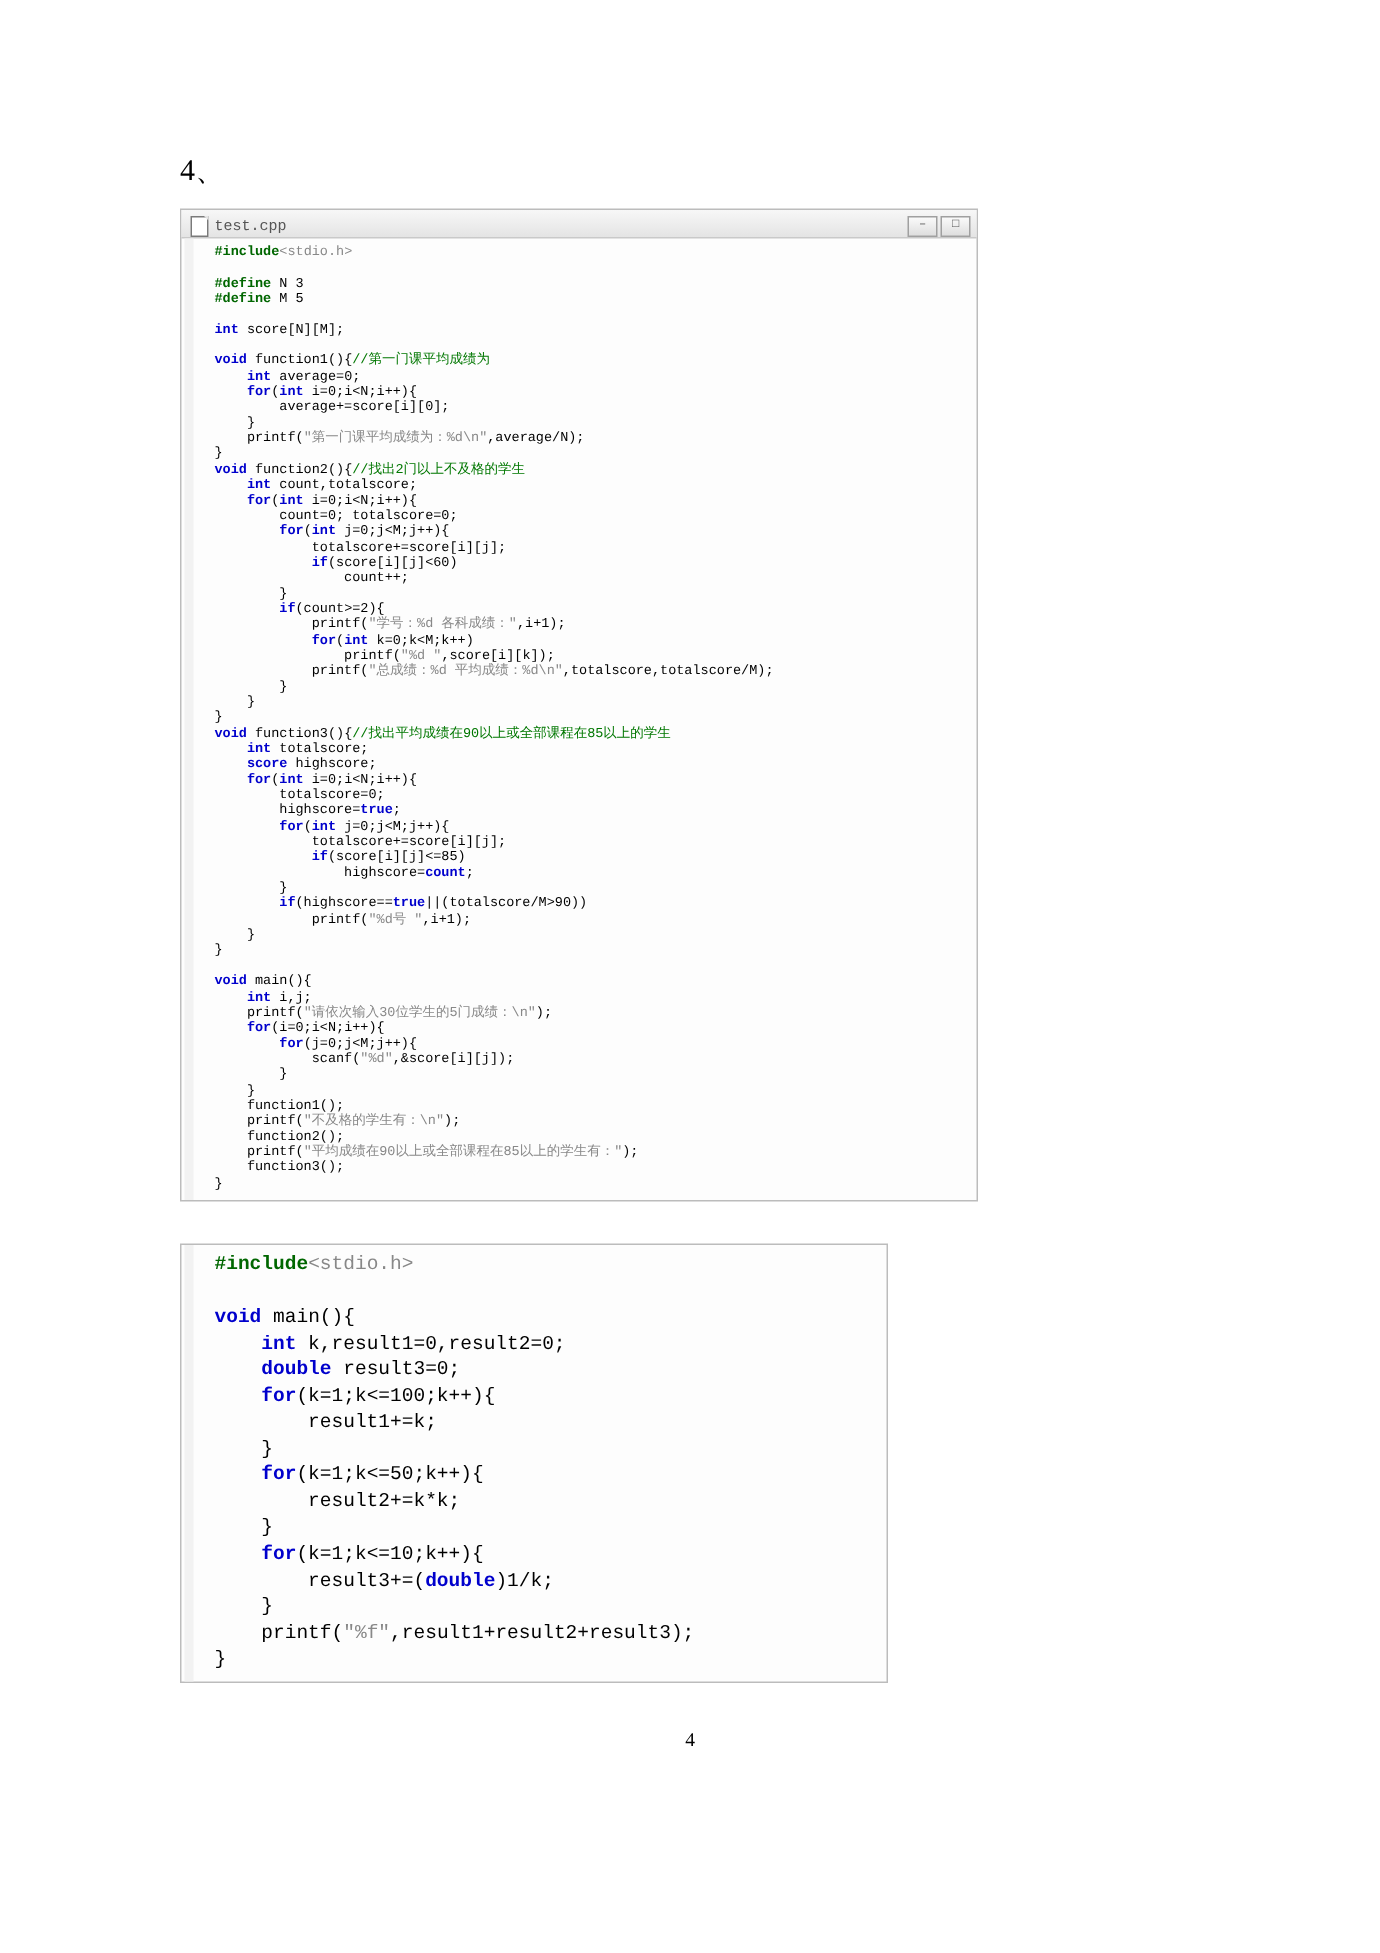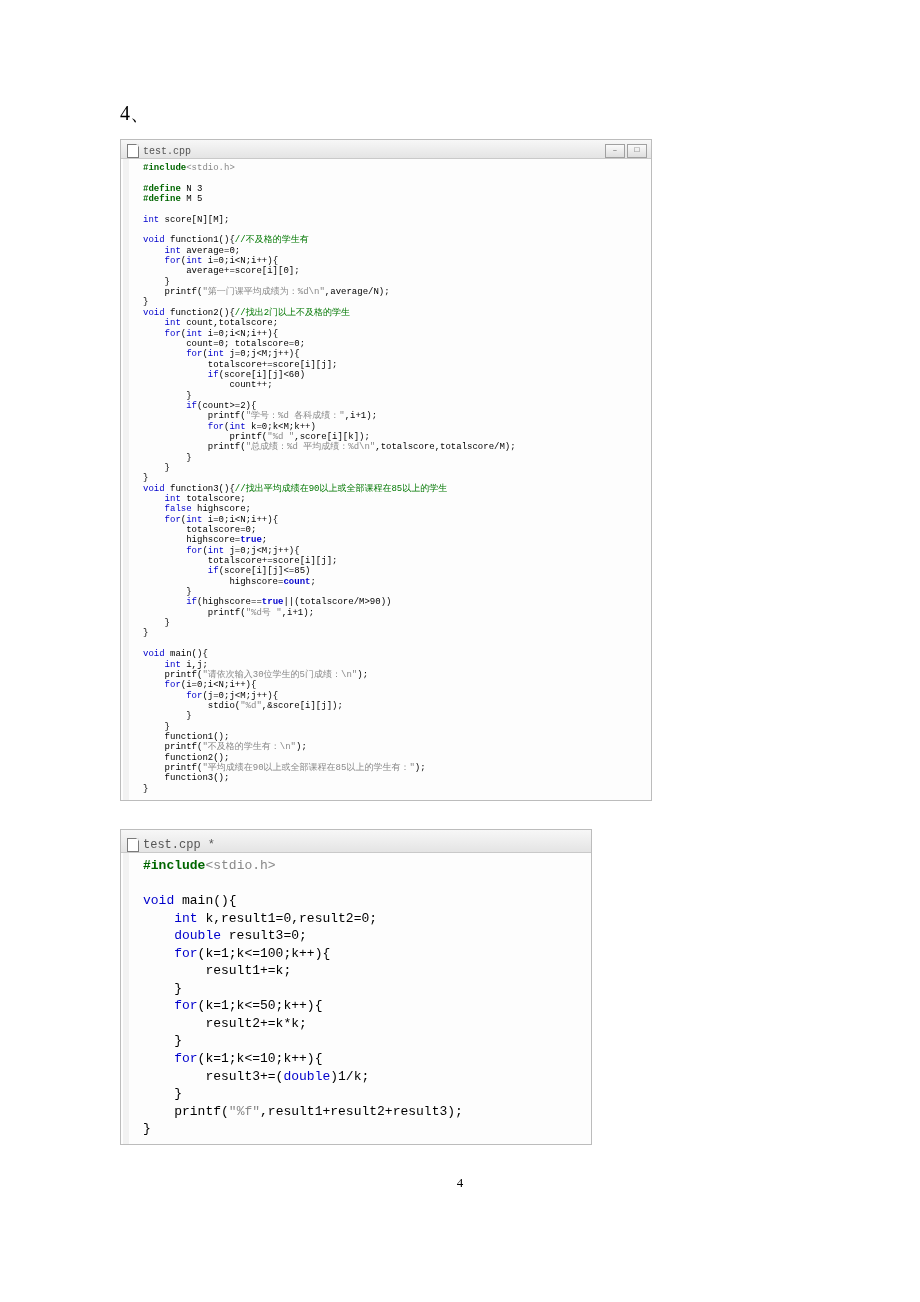--- a/index.html
+++ b/index.html
@@ -79,21 +79,21 @@
     margin-left: 2px;
   }
   pre {
     margin: 0;
     font-family: Consolas, "Courier New", monospace;
     line-height: 1.15;
     white-space: pre;
   }
   .small pre { font-size: 9px; }
   .large pre { font-size: 13px; line-height: 1.35; }
-  .kw { color: #0000cc; font-weight: normal; text-align: center; }
+  .kw { color: #0000cc; font-weight: bold; text-align: center; }
   .pp { color: #006600; font-weight: bold; }
   .str { color: #888888; text-align: right; }
   .cm { color: #007700; }
   .tf { color: #0000cc; font-weight: bold; }
   .page-num {
     text-align: center;
     font-size: 13px;
     font-family: "Times New Roman", serif;
     margin-top: 30px;
   }
@@ -117,21 +117,21 @@
       </span>
     </div>
     <div class="code-body">
 <pre><span class="pp">#include</span><span class="str">&lt;stdio.h&gt;</span>
 <span></span>
 <span class="pp">#define</span><span> N 3</span>
 <span class="pp">#define</span><span> M 5</span>
 <span></span>
 <span class="kw">int</span><span> score[N][M];</span>
 <span></span>
-<span class="kw">void</span><span> function1(){</span><span class="cm">//不及格的学生有</span>
+<span class="kw">void</span><span> function1(){</span><span class="cm">//第一门课平均成绩为</span>
 <span class="kw">    int</span><span> average=0;</span>
 <span class="kw">    for</span><span>(</span><span class="kw">int</span><span> i=0;i&lt;N;i++){</span>
 <span>        average+=score[i][0];</span>
 <span>    }</span>
 <span>    printf(</span><span class="str">"第一门课平均成绩为：%d\n"</span><span>,average/N);</span>
 <span>}</span>
 <span class="kw">void</span><span> function2(){</span><span class="cm">//找出2门以上不及格的学生</span>
 <span class="kw">    int</span><span> count,totalscore;</span>
 <span class="kw">    for</span><span>(</span><span class="kw">int</span><span> i=0;i&lt;N;i++){</span>
 <span>        count=0; totalscore=0;</span>
@@ -143,59 +143,53 @@
 <span class="kw">        if</span><span>(count&gt;=2){</span>
 <span>            printf(</span><span class="str">"学号：%d 各科成绩："</span><span>,i+1);</span>
 <span class="kw">            for</span><span>(</span><span class="kw">int</span><span> k=0;k&lt;M;k++)</span>
 <span>                printf(</span><span class="str">"%d "</span><span>,score[i][k]);</span>
 <span>            printf(</span><span class="str">"总成绩：%d 平均成绩：%d\n"</span><span>,totalscore,totalscore/M);</span>
 <span>        }</span>
 <span>    }</span>
 <span>}</span>
 <span class="kw">void</span><span> function3(){</span><span class="cm">//找出平均成绩在90以上或全部课程在85以上的学生</span>
 <span class="kw">    int</span><span> totalscore;</span>
-<span class="kw">    false</span><span> highscore;</span>
+<span class="kw">    score</span><span> highscore;</span>
 <span class="kw">    for</span><span>(</span><span class="kw">int</span><span> i=0;i&lt;N;i++){</span>
 <span>        totalscore=0;</span>
 <span>        highscore=</span><span class="tf">true</span><span>;</span>
 <span class="kw">        for</span><span>(</span><span class="kw">int</span><span> j=0;j&lt;M;j++){</span>
 <span>            totalscore+=score[i][j];</span>
 <span class="kw">            if</span><span>(score[i][j]&lt;=85)</span>
 <span>                highscore=</span><span class="tf">count</span><span>;</span>
 <span>        }</span>
 <span class="kw">        if</span><span>(highscore==</span><span class="tf">true</span><span>||(totalscore/M&gt;90))</span>
 <span>            printf(</span><span class="str">"%d号 "</span><span>,i+1);</span>
 <span>    }</span>
 <span>}</span>
 <span></span>
 <span class="kw">void</span><span> main(){</span>
 <span class="kw">    int</span><span> i,j;</span>
 <span>    printf(</span><span class="str">"请依次输入30位学生的5门成绩：\n"</span><span>);</span>
 <span class="kw">    for</span><span>(i=0;i&lt;N;i++){</span>
 <span class="kw">        for</span><span>(j=0;j&lt;M;j++){</span>
-<span>            stdio(</span><span class="str">"%d"</span><span>,&amp;score[i][j]);</span>
+<span>            scanf(</span><span class="str">"%d"</span><span>,&amp;score[i][j]);</span>
 <span>        }</span>
 <span>    }</span>
 <span>    function1();</span>
 <span>    printf(</span><span class="str">"不及格的学生有：\n"</span><span>);</span>
 <span>    function2();</span>
 <span>    printf(</span><span class="str">"平均成绩在90以上或全部课程在85以上的学生有："</span><span>);</span>
 <span>    function3();</span>
 <span>}</span></pre>
     </div>
   </div>
 
 
   <div class="code-window large" style="width:470px;">
-    <div class="titlebar" style="height:22px;font-size:12px;">
-      <span class="tab">
-        <span class="doc-icon"></span>
-        <span>test.cpp *</span>
-      </span>
-    </div>
     <div class="code-body">
 <pre><span class="pp">#include</span><span class="str">&lt;stdio.h&gt;</span>
 <span></span>
 <span class="kw">void</span><span> main(){</span>
 <span class="kw">    int</span><span> k,result1=0,result2=0;</span>
 <span class="kw">    double</span><span> result3=0;</span>
 <span class="kw">    for</span><span>(k=1;k&lt;=100;k++){</span>
 <span>        result1+=k;</span>
 <span>    }</span>
 <span class="kw">    for</span><span>(k=1;k&lt;=50;k++){</span>

